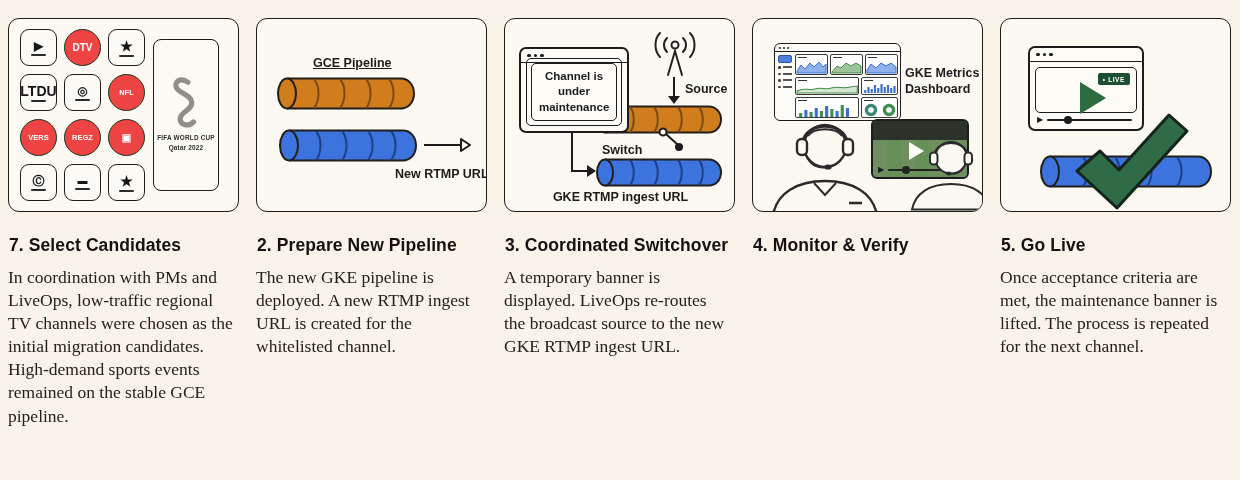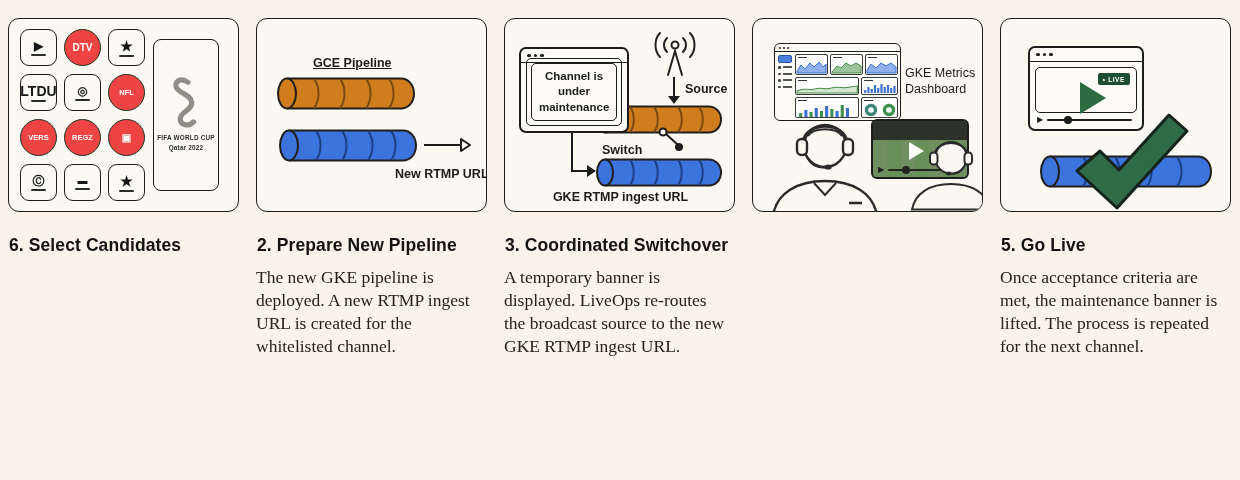--- a/index.html
+++ b/index.html
@@ -51,21 +51,21 @@
   .dside .sel { width:14px; height:8px; background:#4a7fe0; border:1px solid #2a55a8; border-radius:2px; margin-bottom:3px; }
   .dside .it { display:flex; align-items:center; gap:2px; margin-bottom:4px; }
   .dside .it b { width:2.5px; height:2.5px; background:#444; border-radius:50%; }
   .dside .it s { width:9px; height:1.6px; background:#555; display:block; }
   .dmain { flex:1; padding:2px 2px 2px 0; display:flex; flex-direction:column; gap:2px; }
   .drow { display:flex; gap:2px; }
   .dtile { background:#fff; border:1.1px solid #3a3a3a; border-radius:2px; position:relative; padding-top:4px; }
   .dtile::before { content:""; position:absolute; left:2px; top:1.5px; width:9px; height:1.6px; background:#333; }
   .dtile svg { display:block; }
 
-  .dash-label { position:absolute; left:152px; top:46px; font-size:12.5px; font-weight:normal; line-height:1.3; }
+  .dash-label { position:absolute; left:152px; top:46px; font-size:12.5px; font-weight:bold; line-height:1.3; }
 
   .person { position:absolute; }
   .tablet { position:absolute; border:2.2px solid #1c1c1c; border-radius:6px; overflow:hidden; background:#6f8f61; }
   .tablet .crowd { height:34%; background:#2c312a; }
   .tablet .fieldp { height:66%; background:repeating-linear-gradient(90deg,#6f8f61 0 14px,#679058 14px 28px); }
   .tablet .tplay { position:absolute; left:38%; top:38%; width:0; height:0;
                    border-left:15px solid #fdfdf8; border-top:9px solid transparent; border-bottom:9px solid transparent; }
 
   
   .live-badge { position:absolute; right:6px; top:5px; background:#1c4f30; color:#fff;
@@ -97,21 +97,22 @@
         <svg width="34" height="52" viewBox="0 0 36 54">
           <path d="M20 5 C12 -1 5 5 8 11 C11 17 23 18 24 26 C25 34 13 36 12 43 C11 50 20 53 26 47" stroke="#8f8f86" stroke-width="5.5" fill="none" stroke-linecap="round"></path>
         </svg>
         <div class="wc-text">
           <div>FIFA WORLD CUP</div>
           <div>Qatar 2022</div>
         </div>
       </div>
     </div>
   </div>
-  <div class="step-title">6. Select Candidates</div>
+  <div class="step-title">7. Select Candidates</div>
+  <div class="step-body">In coordination with PMs and LiveOps, low-traffic regional TV channels were chosen as the initial migration candidates. High-demand sports events remained on the stable GCE pipeline.</div>
 </div>
 
 <div class="col c2">
   <div class="panel">
     <span class="lbl" style="left:56px; top:37px;text-decoration:underline;">GCE Pipeline</span>
 
     <svg class="pipe" style="left:19px; top:58px;" width="140" height="33" viewBox="0 0 140 33">
       <path d="M11 1.5 H125 C132 1.5 138 7.5 138 16.5 C138 25.5 132 31.5 125 31.5 H11" fill="#d07d1e" stroke="#221f1a" stroke-width="2"></path>
       <ellipse cx="11" cy="16.5" rx="9" ry="15" fill="#d07d1e" stroke="#221f1a" stroke-width="2"></ellipse>
       <path d="M38 2 C44 9 44 24 38 31" stroke="#7c4a10" stroke-width="2" fill="none"></path>
@@ -339,20 +340,21 @@
     <svg class="person" style="left:156px; top:110px; z-index:4; transform:scaleX(-1);" width="84" height="86" viewBox="0 0 112 100">
       <path d="M4 100 C8 78 28 66 56 66 C84 66 104 78 108 100 Z" fill="#fcf9f2" stroke="#2a2a2a" stroke-width="2.6"></path>
       <circle cx="56" cy="31" r="21" fill="#fcf9f2" stroke="#2a2a2a" stroke-width="2.6"></circle>
       <path d="M34 27 C37 6 75 6 78 27" fill="none" stroke="#2a2a2a" stroke-width="3"></path>
       <rect x="28" y="24" width="10" height="16" rx="4.5" fill="#fcf9f2" stroke="#2a2a2a" stroke-width="2.6"></rect>
       <rect x="74" y="24" width="10" height="16" rx="4.5" fill="#fcf9f2" stroke="#2a2a2a" stroke-width="2.6"></rect>
       <path d="M37 40 C41 50 49 54 57 52" fill="none" stroke="#2a2a2a" stroke-width="2.2"></path>
       <ellipse cx="59" cy="52" rx="3.6" ry="2.6" fill="#2a2a2a"></ellipse>
     </svg>
   </div>
+  <div class="step-title">4. Monitor &amp; Verify</div>
 </div>
 
 <div class="col c5">
   <div class="panel">
 
     <div class="win" style="left:27px; top:27px; width:116px; height:85px;">
       <div class="bar">
           <i></i>
           <i></i>
           <i></i>

